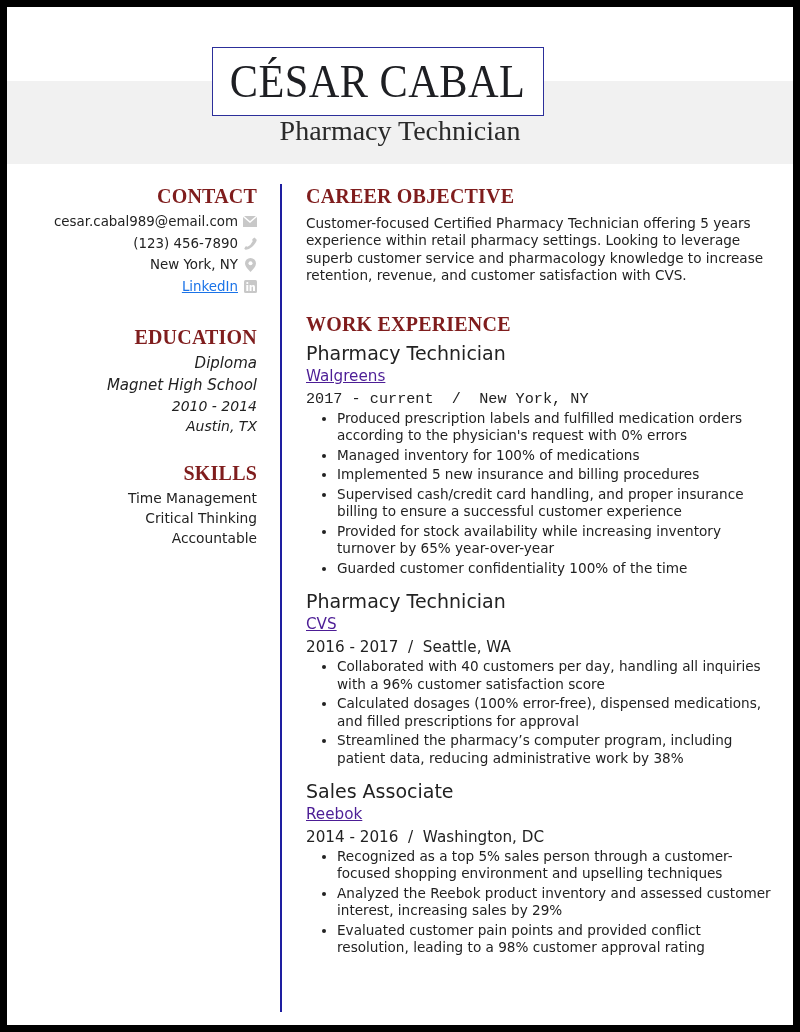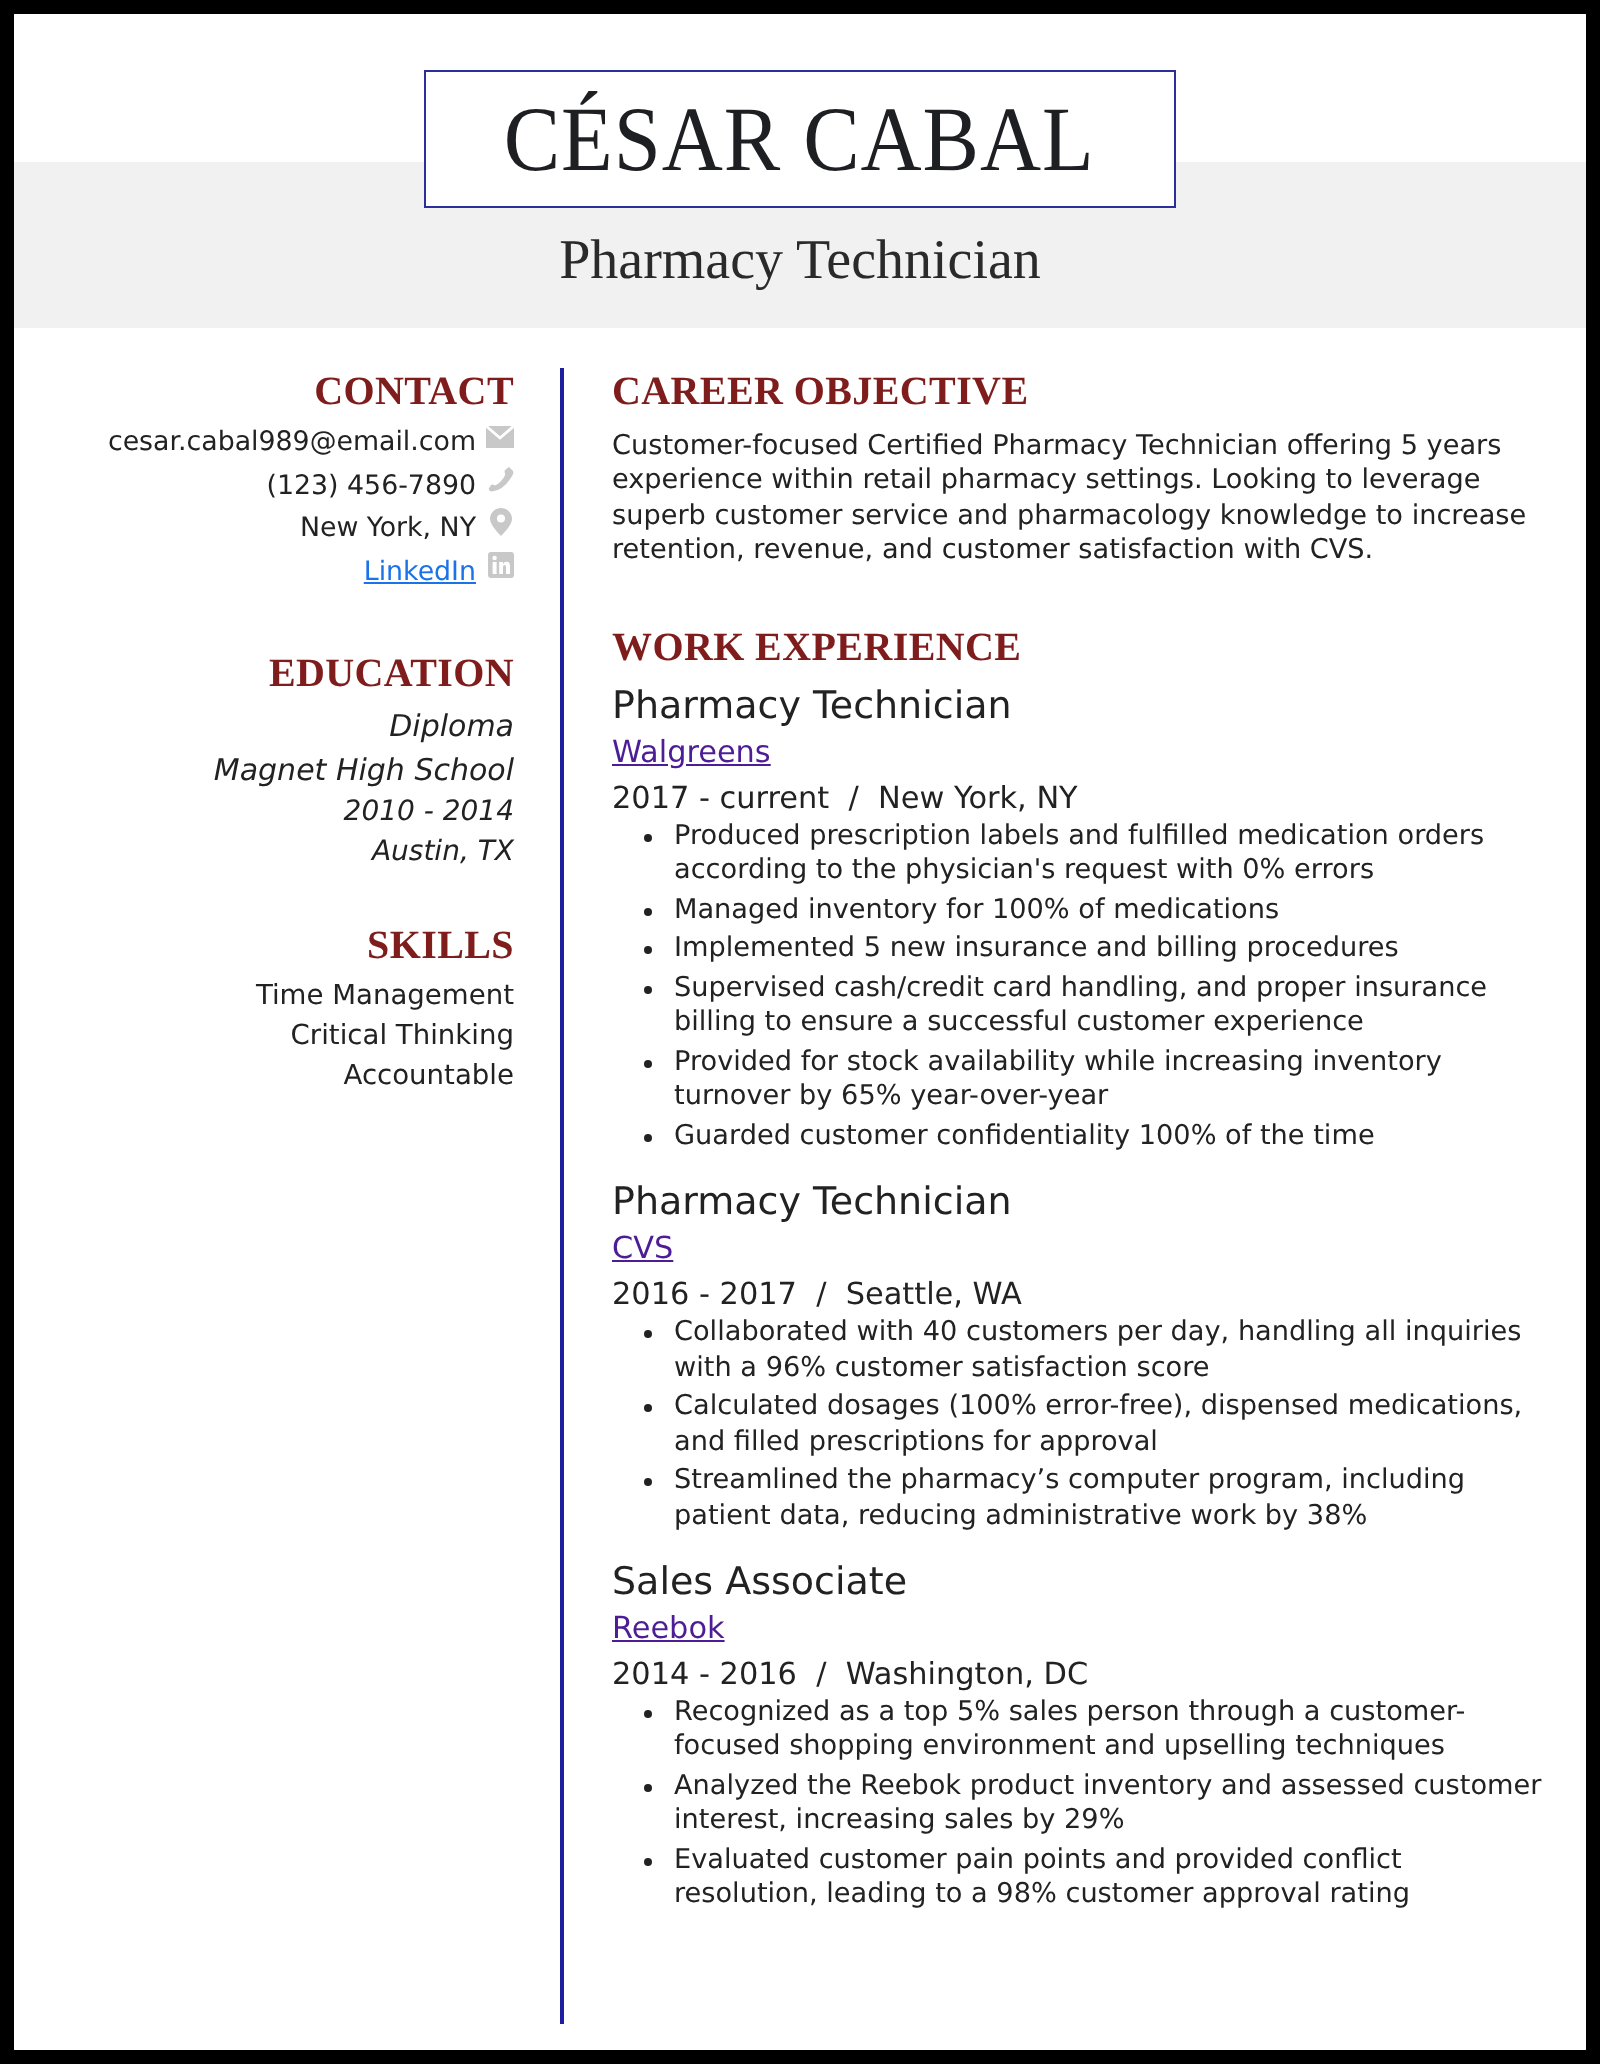--- a/index.html
+++ b/index.html
@@ -7,21 +7,21 @@
     .page {
       position: absolute; left: 7px; top: 7px; width: 786px; height: 1018px;
       background: #fff; color: #222;
       font-family: "DejaVu Sans", "Liberation Sans", sans-serif;
     }
     .band {
       position: absolute; left: 0; top: 74px; width: 786px; height: 83px;
       background: #f1f1f1;
     }
     .namebox {
-      position: absolute; left: 205px; top: 28px; width: 376px; height: 69px;
+      position: absolute; left: 205px; top: 40px; width: 332px; height: 69px;
       border: 1.5px solid #2c2f9a; background: #fff;
       display: flex; align-items: center; justify-content: center;
     }
     .name {
       font-family: "Liberation Serif", "DejaVu Serif", serif;
       font-size: 46px; color: #1e1f23; letter-spacing: 0.5px; line-height: 1;
       transform: scaleX(0.92);
     }
     .subtitle {
       position: absolute; left: 0; top: 110px; width: 786px; text-align: center;
@@ -36,21 +36,21 @@
       position: absolute; left: 0; top: 177px; width: 250px; text-align: right;
     }
     .sec-title {
       font-family: "Liberation Serif", "DejaVu Serif", serif;
       font-weight: bold; font-size: 20px; color: #7f1d1d; line-height: 24px;
       letter-spacing: 0.2px;
     }
     .left .sec { margin-bottom: 20px; }
     .contact-row {
       font-size: 13.4px; line-height: 21.5px; color: #222;
-      display: flex; justify-content: flex-end; align-items: flex-start; gap: 5px;
+      display: flex; justify-content: flex-end; align-items: center; gap: 5px;
     }
     .contact-row .icon { width: 14px; height: 14px; display: inline-flex; align-items: center; justify-content: center; }
     .link { color: #1a73e8; text-decoration: underline; }
     .edu-line { font-size: 15px; line-height: 22px; color: #222; }
     .edu-line.small { font-size: 14px; line-height: 20px; }
     .skill { font-size: 13.8px; line-height: 20.2px; color: #222; }
 
     .right {
       position: absolute; left: 299px; top: 177px; width: 470px;
     }
@@ -150,21 +150,21 @@
       <div class="sec-title">CAREER OBJECTIVE</div>
       <div class="objective">Customer-focused Certified Pharmacy Technician offering 5 years experience within retail pharmacy settings. Looking to leverage superb customer service and pharmacology knowledge to increase retention, revenue, and customer satisfaction with CVS.</div>
     </div>
 
     <div style="margin-top:27px;">
       <div class="sec-title">WORK EXPERIENCE</div>
 
       <div class="job">
         <div class="job-title" style="margin-top:5px;">Pharmacy Technician</div>
         <div class="company">Walgreens</div>
-        <div class="dates" style="white-space:pre;">2017 - current  /  New York, NY</div>
+        <div class="dates" style="white-space:pre;font-family:Liberation Mono, monospace;">2017 - current  /  New York, NY</div>
         <ul class="bullets">
           <li>Produced prescription labels and fulfilled medication orders according to the physician's request with 0% errors</li>
           <li>Managed inventory for 100% of medications</li>
           <li>Implemented 5 new insurance and billing procedures</li>
           <li>Supervised cash/credit card handling, and proper insurance billing to ensure a successful customer experience</li>
           <li>Provided for stock availability while increasing inventory turnover by 65% year-over-year</li>
           <li>Guarded customer confidentiality 100% of the time</li>
         </ul>
       </div>
 

